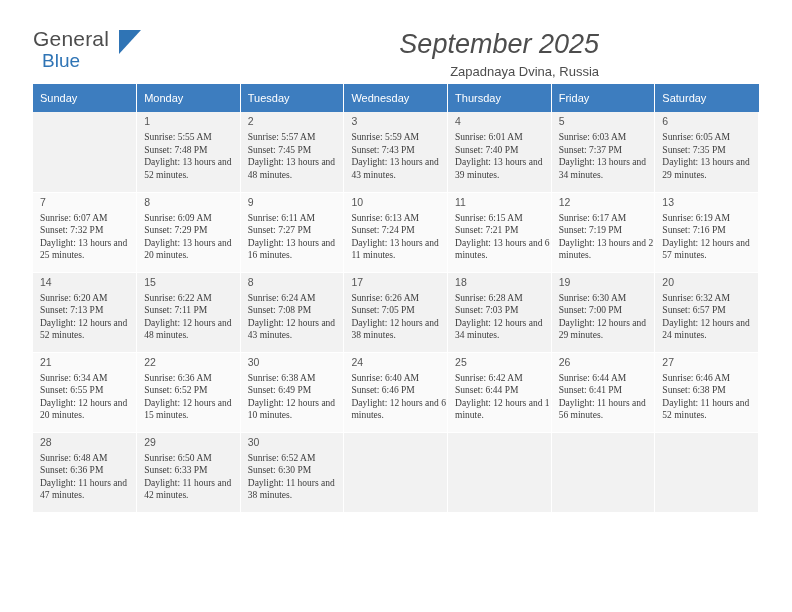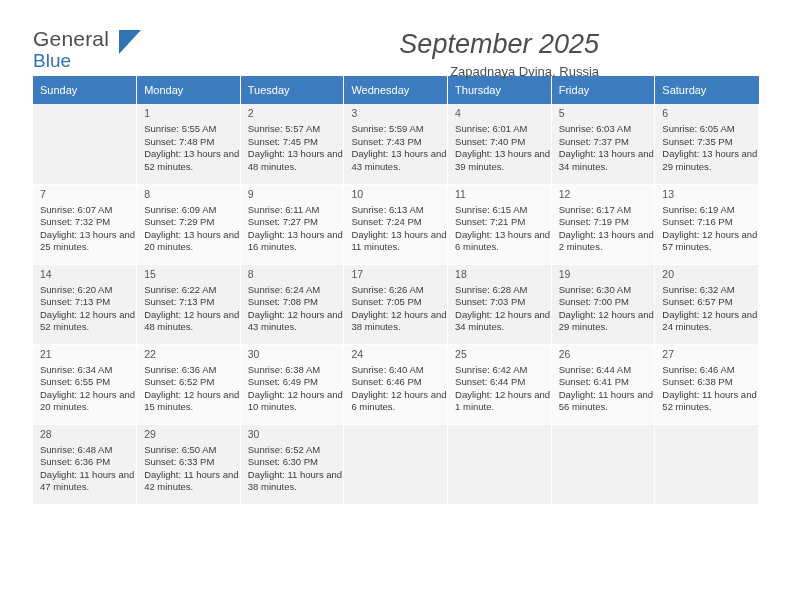--- a/index.html
+++ b/index.html
@@ -39,20 +39,21 @@
     font-size: 21px;
     color: #4d4d4d;
     letter-spacing: 0.2px;
     line-height: 22px;
     font-family: "Liberation Sans", sans-serif;
   }
   .logo-blue {
     font-size: 19px;
     color: #2f74b5;
     line-height: 21px;
+    margin-left: 9px;
     display: block;
   }
   .logo-flag {
     position: absolute;
     right: -6px;
     top: 2px;
     width: 30px;
     height: 26px;
   }
   .logo-flag .tri1 {
@@ -86,21 +87,21 @@
   }
   .location {
     font-size: 13px;
     color: #4d4d4d;
     margin-top: 4px;
     line-height: 16px;
     white-space: nowrap;
   }
   
   .calendar {
-    margin-top: 4px;
+    margin-top: 12px;
     width: 726px;
     border-collapse: collapse;
     table-layout: fixed;
   }
   .calendar th {
     background: #3d7dbf;
     color: #ffffff;
     font-size: 11px;
     font-weight: normal;
     text-align: left;
@@ -132,20 +133,21 @@
   .daynum {
     font-size: 10.5px;
     color: #555555;
     display: block;
     margin-bottom: 3px;
     line-height: 13px;
   }
   .info {
     display: block;
     white-space: pre-line;
+    font-family: Liberation Serif, serif;
   }
   td.empty .daynum,
   td.empty .info {
     visibility: hidden;
   }
 </style>
 </head>
 <body>
 
 <div class="page">
@@ -267,21 +269,21 @@
       <tr class="row-odd">
         <td>
           <span class="daynum">14</span>
           <span class="info">Sunrise: 6:20 AM
 Sunset: 7:13 PM
 Daylight: 12 hours and 52 minutes.</span>
         </td>
         <td>
           <span class="daynum">15</span>
           <span class="info">Sunrise: 6:22 AM
-Sunset: 7:13 PM
+Sunset: 7:11 PM
 Daylight: 12 hours and 48 minutes.</span>
         </td>
         <td>
           <span class="daynum">8</span>
           <span class="info">Sunrise: 6:24 AM
 Sunset: 7:08 PM
 Daylight: 12 hours and 43 minutes.</span>
         </td>
         <td>
           <span class="daynum">17</span>

